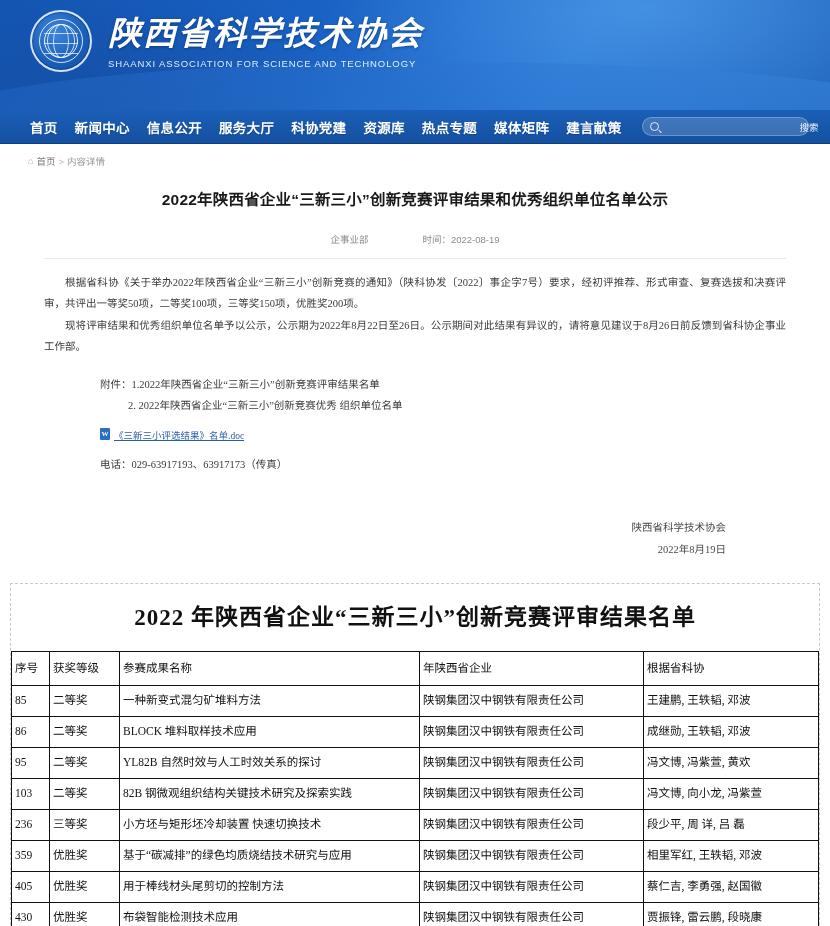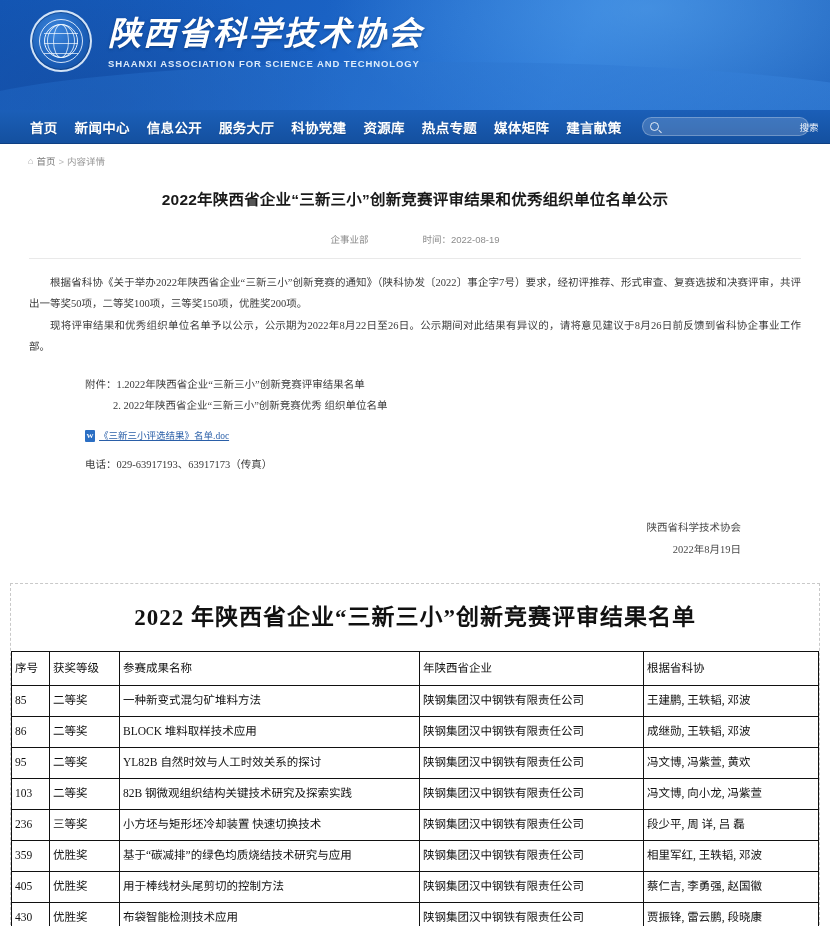--- a/index.html
+++ b/index.html
@@ -61,21 +61,21 @@
   }
   .logo-cn{
     font-family:"Liberation Serif","DejaVu Serif",serif;
     font-size:33px; font-weight:bold; font-style:italic;
     letter-spacing:2px; line-height:1.12;
     text-shadow:0 1px 3px rgba(5,40,95,.55);
     white-space:nowrap;
   }
   .logo-en{
     font-size:9.5px; letter-spacing:.9px; margin-top:5px;
-    color:rgba(236,246,255,.93); white-space:nowrap;font-weight:bold;
+    color:rgba(236,246,255,.93); white-space:nowrap;
   }
 
   
   .navbar{
     position:relative; width:830px; height:34px;
     background:linear-gradient(180deg,#1b5fb8 0%,#14509f 100%);
     display:flex; align-items:center; padding-left:30px; z-index:4;
     border-bottom:1px solid #0e3f82;
   }
   .nav-item{
@@ -106,39 +106,39 @@
   .breadcrumb{
     padding:10px 0 0 28px; font-size:9.5px; color:#888;
     display:flex; align-items:center; gap:3px;
   }
   .home-ico{ font-size:9px; color:#9a9a9a; }
   .crumb-link{ color:#7d7d7d; cursor:pointer; }
   .crumb-sep{ color:#bbb; }
   .crumb-cur{ color:#9a9a9a; }
 
   
-  .article{ padding:0 29px; }
+  .article{ padding:0 44px; }
   .art-title{
     text-align:center; font-size:15.5px; font-weight:bold; color:#1a1a1a;
     margin-top:20px; line-height:1.5; letter-spacing:.2px;
   }
   .art-meta{
     display:flex; justify-content:center; gap:54px;
     font-size:9.5px; color:#8c8c8c; margin-top:21px;
   }
   .art-divider{ height:1px; background:#e9e9e9; margin:12px 0 0 0; }
   .art-body{ margin-top:14px;font-family:Liberation Serif, serif; }
   .para{
     font-size:10.5px; color:#3a3a3a; line-height:1.95;
     text-indent:2em; text-align:justify; margin-bottom:2px;
   }
   .att-block{ margin-top:18px; padding-left:56px; }
   .att-line{ font-size:10.5px; color:#3a3a3a; line-height:1.95; }
   .att-line.indent{ padding-left:28px; }
-  .file-line{ margin-top:12px; display:flex; align-items:flex-end; gap:4px; }
+  .file-line{ margin-top:12px; display:flex; align-items:flex-start; gap:4px; }
   .doc-ico{
     width:10px; height:12px; background:#2b6fc4; border-radius:1px;
     position:relative; flex:0 0 auto;
   }
   .doc-ico:after{
     content:"W"; position:absolute; inset:0; color:#fff; font-size:7px;
     display:flex; align-items:center; justify-content:center; font-weight:bold;
   }
   .file-link{
     font-size:9.5px; color:#2a5fa8; text-decoration:underline; cursor:pointer;

